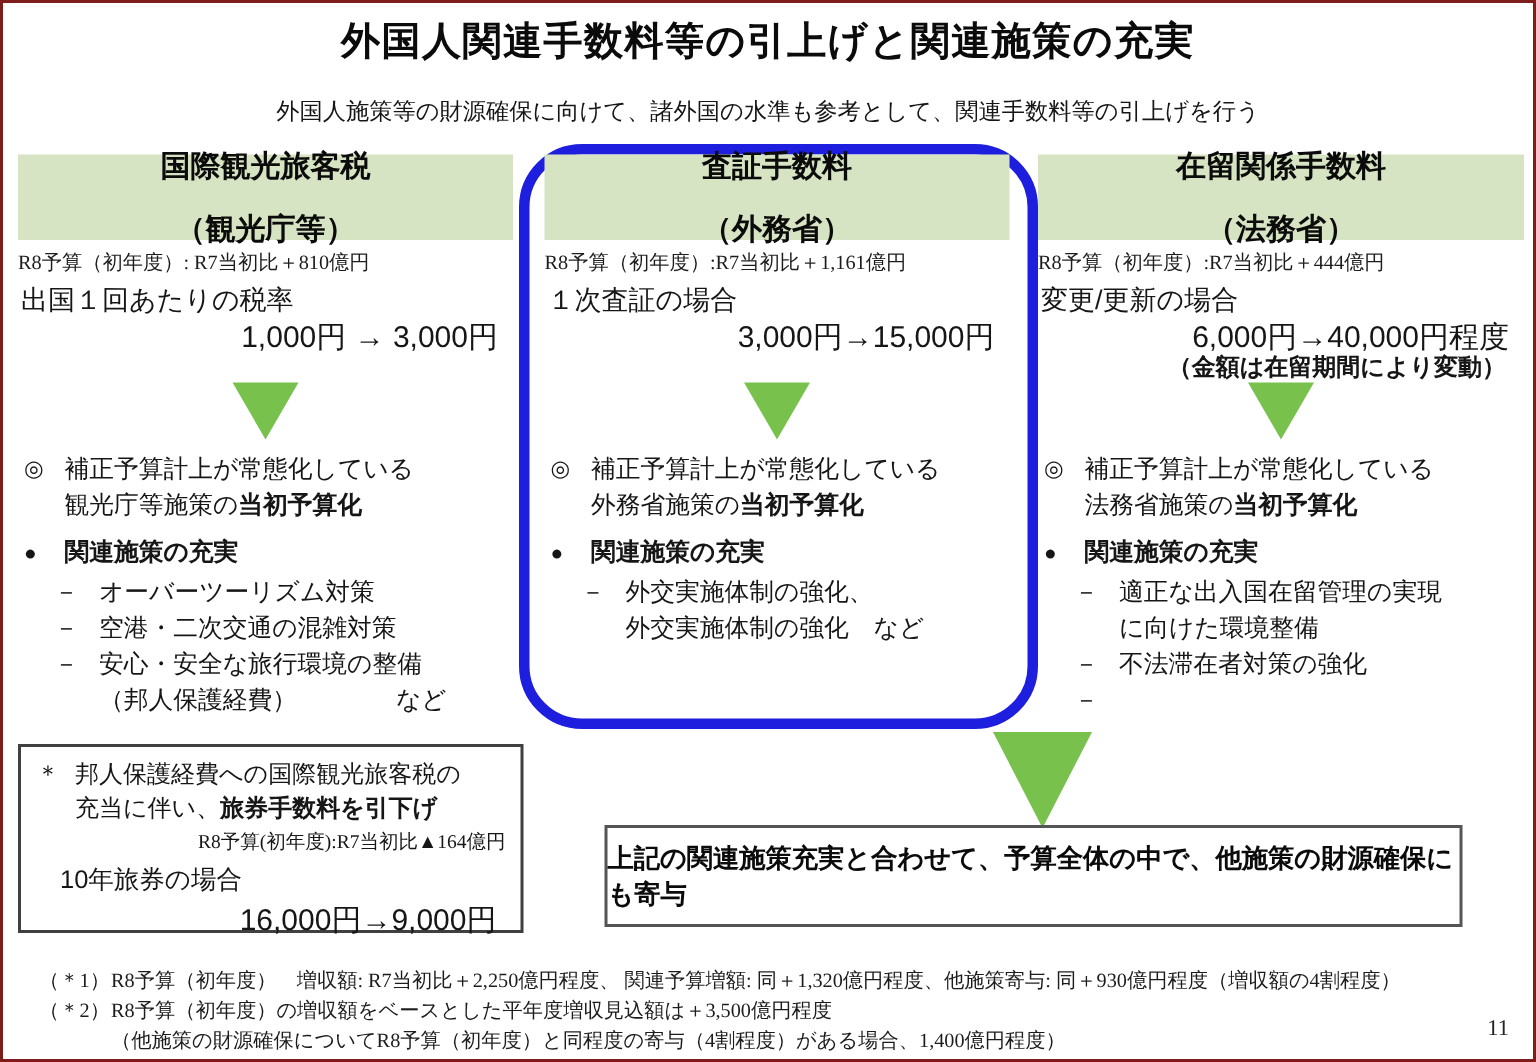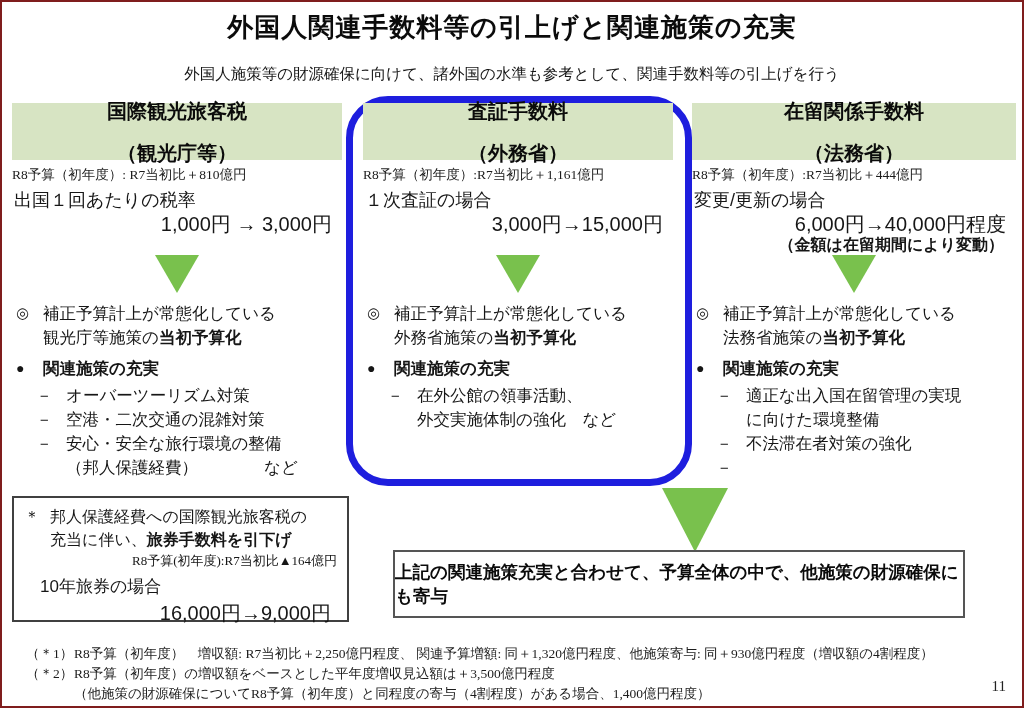--- a/index.html
+++ b/index.html
@@ -66,21 +66,21 @@
   .passport-box {
     position:absolute; left:10px; top:494px; width:337px; height:126px;
     border:2px solid #404040; background:#fff; padding:7px 8px 0 10px;
   }
   .pp-line1 { display:flex; font-size:16px; line-height:23px; }
   .pp-line1 .marker { flex:0 0 26px; }
   .pp-budget { text-align:right; font-family:"Liberation Serif", serif; font-size:13px; margin-top:1px; padding-right:2px; }
   .pp-case { font-size:17px; margin-top:5px; padding-left:16px; }
   .pp-amount { text-align:right; font-size:20px; padding-right:8px; margin-top:2px; }
   .summary-box {
-    position:absolute; left:391px; top:548px; width:572px; height:68px;
+    position:absolute; left:401px; top:548px; width:572px; height:68px;
     border:2px solid #555; background:#fff; display:flex; align-items:center;
     justify-content:center; font-weight:bold; font-size:17.5px; color:#0b0b0b;
   }
   .footnotes {
     position:absolute; left:24px; top:642px; right:20px;
     font-family:"Liberation Serif", serif; font-size:13.5px; line-height:20px; color:#1c1c1c;
   }
   .fn-row { display:flex; }
   .fn-marker { flex:0 0 48px; }
   .fn-indent { padding-left:48px; }
@@ -150,21 +150,21 @@
       <div class="bullet-row b1">
         <span class="marker">◎</span>
         <span class="txt"><span>補正予算計上が常態化している</span><br><span>外務省施策の</span><b>当初予算化</b></span>
       </div>
       <div class="bullet-row b2">
         <span class="marker">●</span>
         <span class="txt">関連施策の充実</span>
       </div>
       <div class="dash-row">
         <span class="marker">－</span>
-        <span class="txt"><span>在外公館の領事活動、</span><br><span>外交実施体制の強化　など</span></span>
+        <span class="txt"><span>外交実施体制の強化、</span><br><span>外交実施体制の強化　など</span></span>
       </div>
     </div>
   </div>
 
   <div class="col col-3">
     <div class="band">
       <span>在留関係手数料</span>
       <span>（法務省）</span>
     </div>
     <div class="budget">R8予算（初年度）:R7当初比＋444億円</div>

